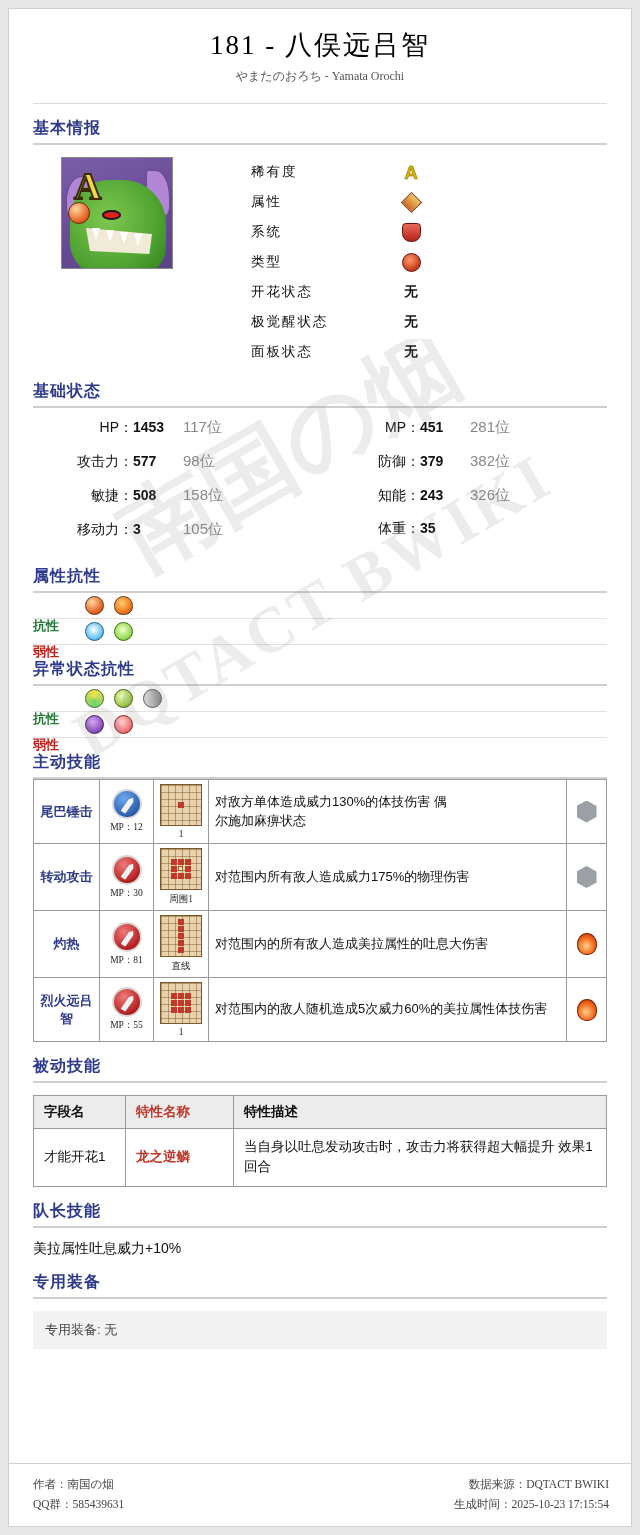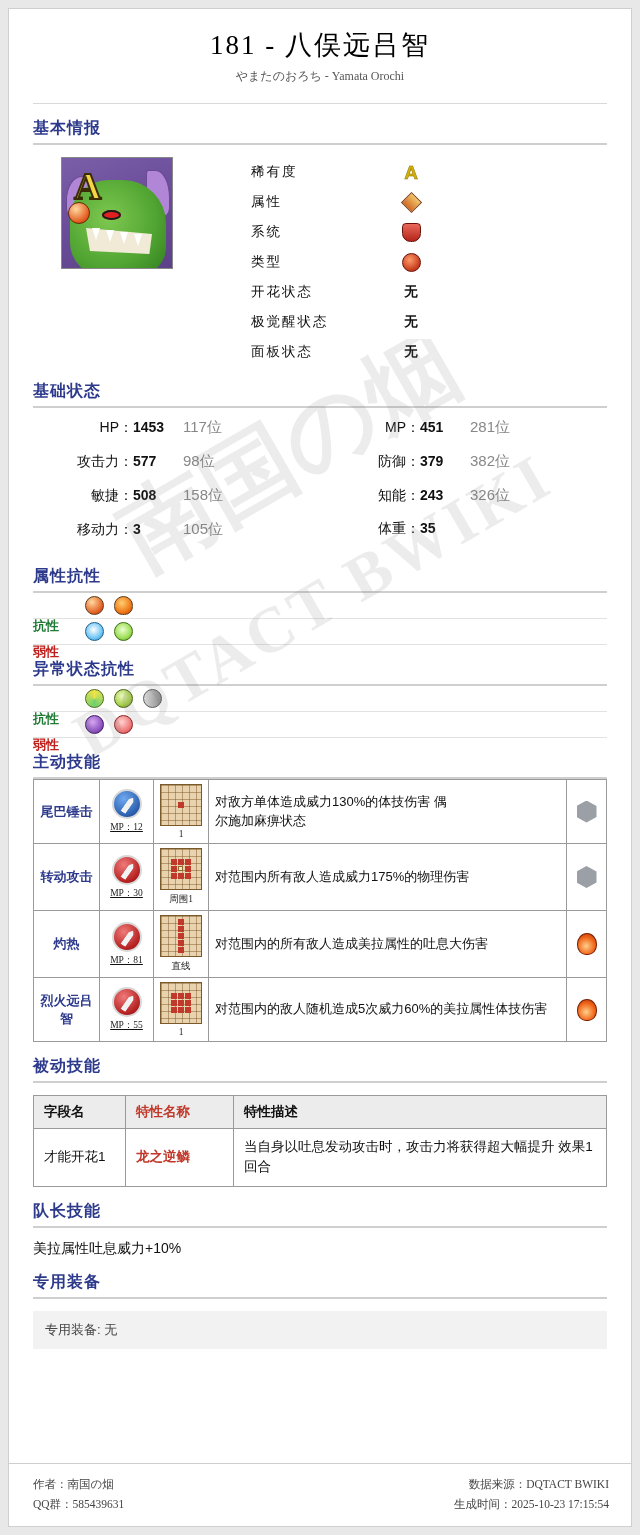--- a/index.html
+++ b/index.html
@@ -159,21 +159,21 @@
     border-collapse: collapse;
     margin-top: 0;
     font-size: 13px;
   }
   table.skills td {
     border: 1px solid #9a9a9a;
     padding: 4px 6px;
     vertical-align: middle;
   }
   .sk-name { width: 66px; color: #2d3a8c; font-weight: bold; font-size: 13px; text-align:center; line-height:1.35; }
-  .sk-cost { width: 54px; text-align:center;text-decoration:underline; }
+  .sk-cost { width: 54px; text-align:center; }
   .sk-range { width: 52px; text-align:center; }
   .sk-desc { line-height: 1.45; }
   .sk-elem { width: 40px; text-align:center; }
   .mp-badge {
     width: 30px; height: 30px; border-radius: 50%;
     margin: 0 auto;
     background: radial-gradient(circle at 38% 30%, #6fa8f0, #2a5fae 70%, #14305e);
     border: 2px solid #d8d8d8;
     position: relative;
   }

